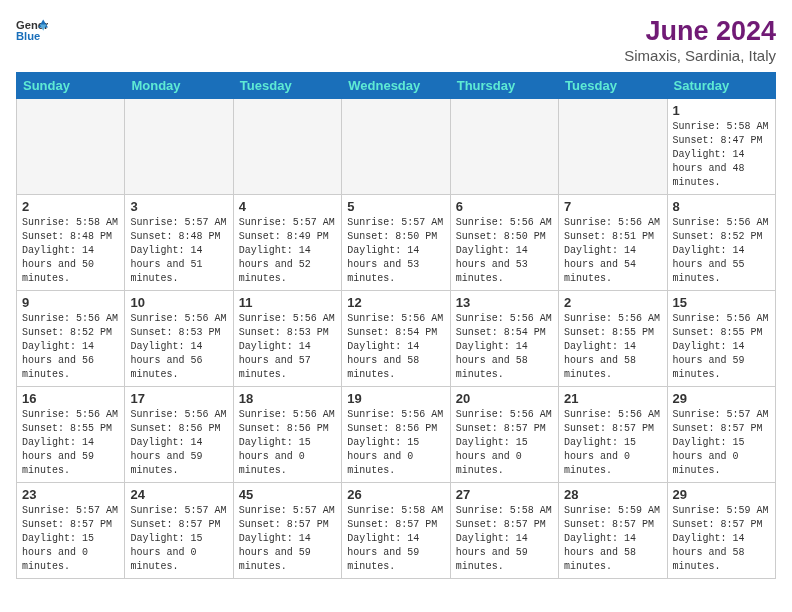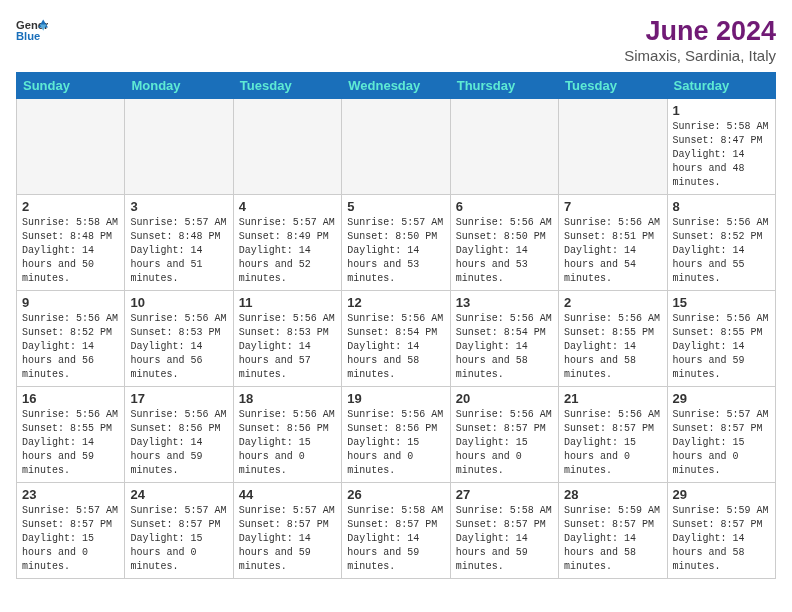--- a/index.html
+++ b/index.html
@@ -224,21 +224,21 @@
         <tr>
           <td>
             <span class="day-num">23</span>
             <div class="day-info">Sunrise: 5:57 AM<br>Sunset: 8:57 PM<br>Daylight: 15 hours and 0 minutes.</div>
           </td>
           <td>
             <span class="day-num">24</span>
             <div class="day-info">Sunrise: 5:57 AM<br>Sunset: 8:57 PM<br>Daylight: 15 hours and 0 minutes.</div>
           </td>
           <td>
-            <span class="day-num">44</span>
+            <span class="day-num">45</span>
             <div class="day-info">Sunrise: 5:57 AM<br>Sunset: 8:57 PM<br>Daylight: 14 hours and 59 minutes.</div>
           </td>
           <td>
             <span class="day-num">26</span>
             <div class="day-info">Sunrise: 5:58 AM<br>Sunset: 8:57 PM<br>Daylight: 14 hours and 59 minutes.</div>
           </td>
           <td>
             <span class="day-num">27</span>
             <div class="day-info">Sunrise: 5:58 AM<br>Sunset: 8:57 PM<br>Daylight: 14 hours and 59 minutes.</div>
           </td>

